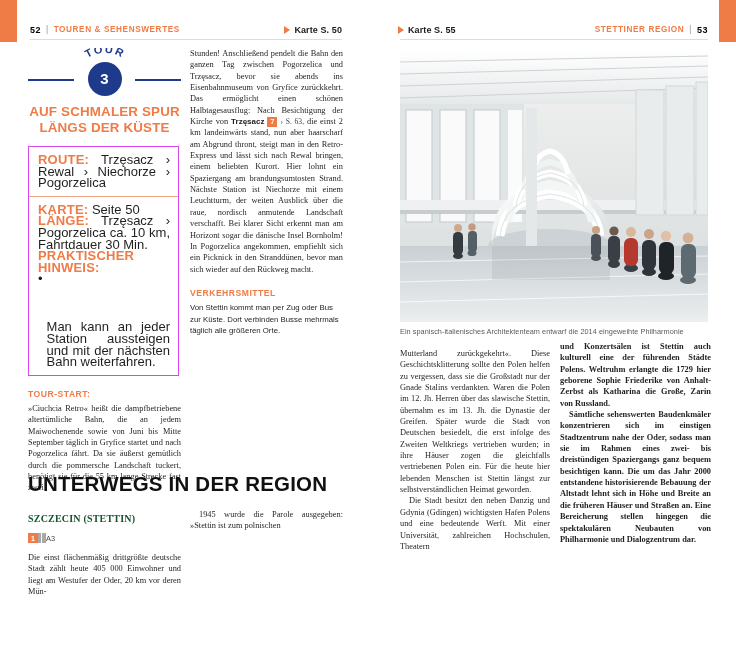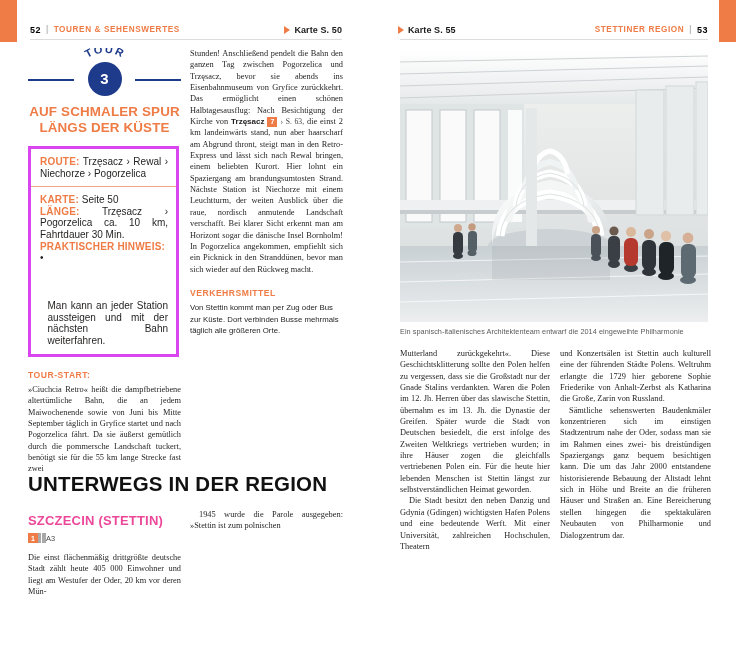--- a/index.html
+++ b/index.html
@@ -72,24 +72,24 @@
     fill:#1e3a8a;letter-spacing:1.6px;
   }
   .tour-title{
     font-family:"Liberation Sans", sans-serif;
     color:#ef7c46;font-weight:bold;font-size:13.4px;line-height:16px;
     text-align:center;letter-spacing:.15px;margin-top:2px;
   }
 
   
   .infobox{
-    border:3px solid #d946ef;
+    border:1px solid #d946ef;
     margin-top:10px;width:151px;box-sizing:border-box;
     font-family:"Liberation Sans", sans-serif;
-    font-size:10px;line-height:11.6px;color:#211f1e;
+    font-size:13px;line-height:11.6px;color:#211f1e;
   }
   .ib-sec{padding:7px 8px 7px 9px;}
   .ib-sec + .ib-sec{border-top:1px solid #f0a886;}
   .ib-key{color:#ef7c46;font-weight:bold;letter-spacing:.2px;}
   .ib-bullet{display:flex;gap:4px;}
   .ib-bullet .dot{flex:0 0 auto;}
   .ib-bullet .txt{flex:1;margin-top:48px;}
   .subhead-sm{
     font-family:"Liberation Sans", sans-serif;
     color:#ef7c46;font-weight:bold;font-size:8.6px;
@@ -101,22 +101,22 @@
   }
 
   
   .bighead{
     position:absolute;left:28px;top:472px;width:320px;
     font-family:"Liberation Sans", sans-serif;
     font-weight:bold;font-size:20.5px;letter-spacing:.2px;color:#111;
   }
   .citytitle{
     position:absolute;left:28px;top:513px;
-    font-family:Liberation Sans, sans-serif;
-    font-weight:bold;font-size:13px;letter-spacing:.2px;color:#ec4899;
+    font-family:Liberation Serif, serif;
+    font-weight:bold;font-size:10px;letter-spacing:.2px;color:#14532d;
   }
   .badgerow{position:absolute;left:28px;top:533px;display:flex;align-items:center;gap:0;}
   .num-badge{
     width:10px;height:10px;background:#ef7c46;color:#fff;
     font-family:"Liberation Sans", sans-serif;font-size:7px;font-weight:bold;
     display:flex;align-items:center;justify-content:center;
   }
   .book-ico{width:8px;height:10px;background:#a9a9a9;position:relative;}
   .book-ico:after{content:"";position:absolute;left:3.3px;top:0;width:1.2px;height:10px;background:#fff;}
   .grid-ref{font-family:"Liberation Sans", sans-serif;font-size:7.4px;color:#444;}
@@ -128,21 +128,21 @@
   .photo{
     position:absolute;left:32px;top:50px;width:308px;height:272px;
     overflow:hidden;background:#cfd6da;
   }
   .caption{
     position:absolute;left:32px;top:327px;width:312px;
     font-family:"Liberation Sans", sans-serif;
     font-size:7.3px;color:#5b5b5b;letter-spacing:.05px;
   }
   #r-col1{left:32px;top:348px;width:150px;}
-  #r-col2{left:192px;top:348px;width:151px;}
+  #r-col2{left:192px;top:341px;width:151px;font-weight:bold;}
 </style>
 </head>
 <body>
 
 <div class="spread">
 
   <div class="page page-left">
 
     <div class="edge-tab edge-tab-left"></div>
 

